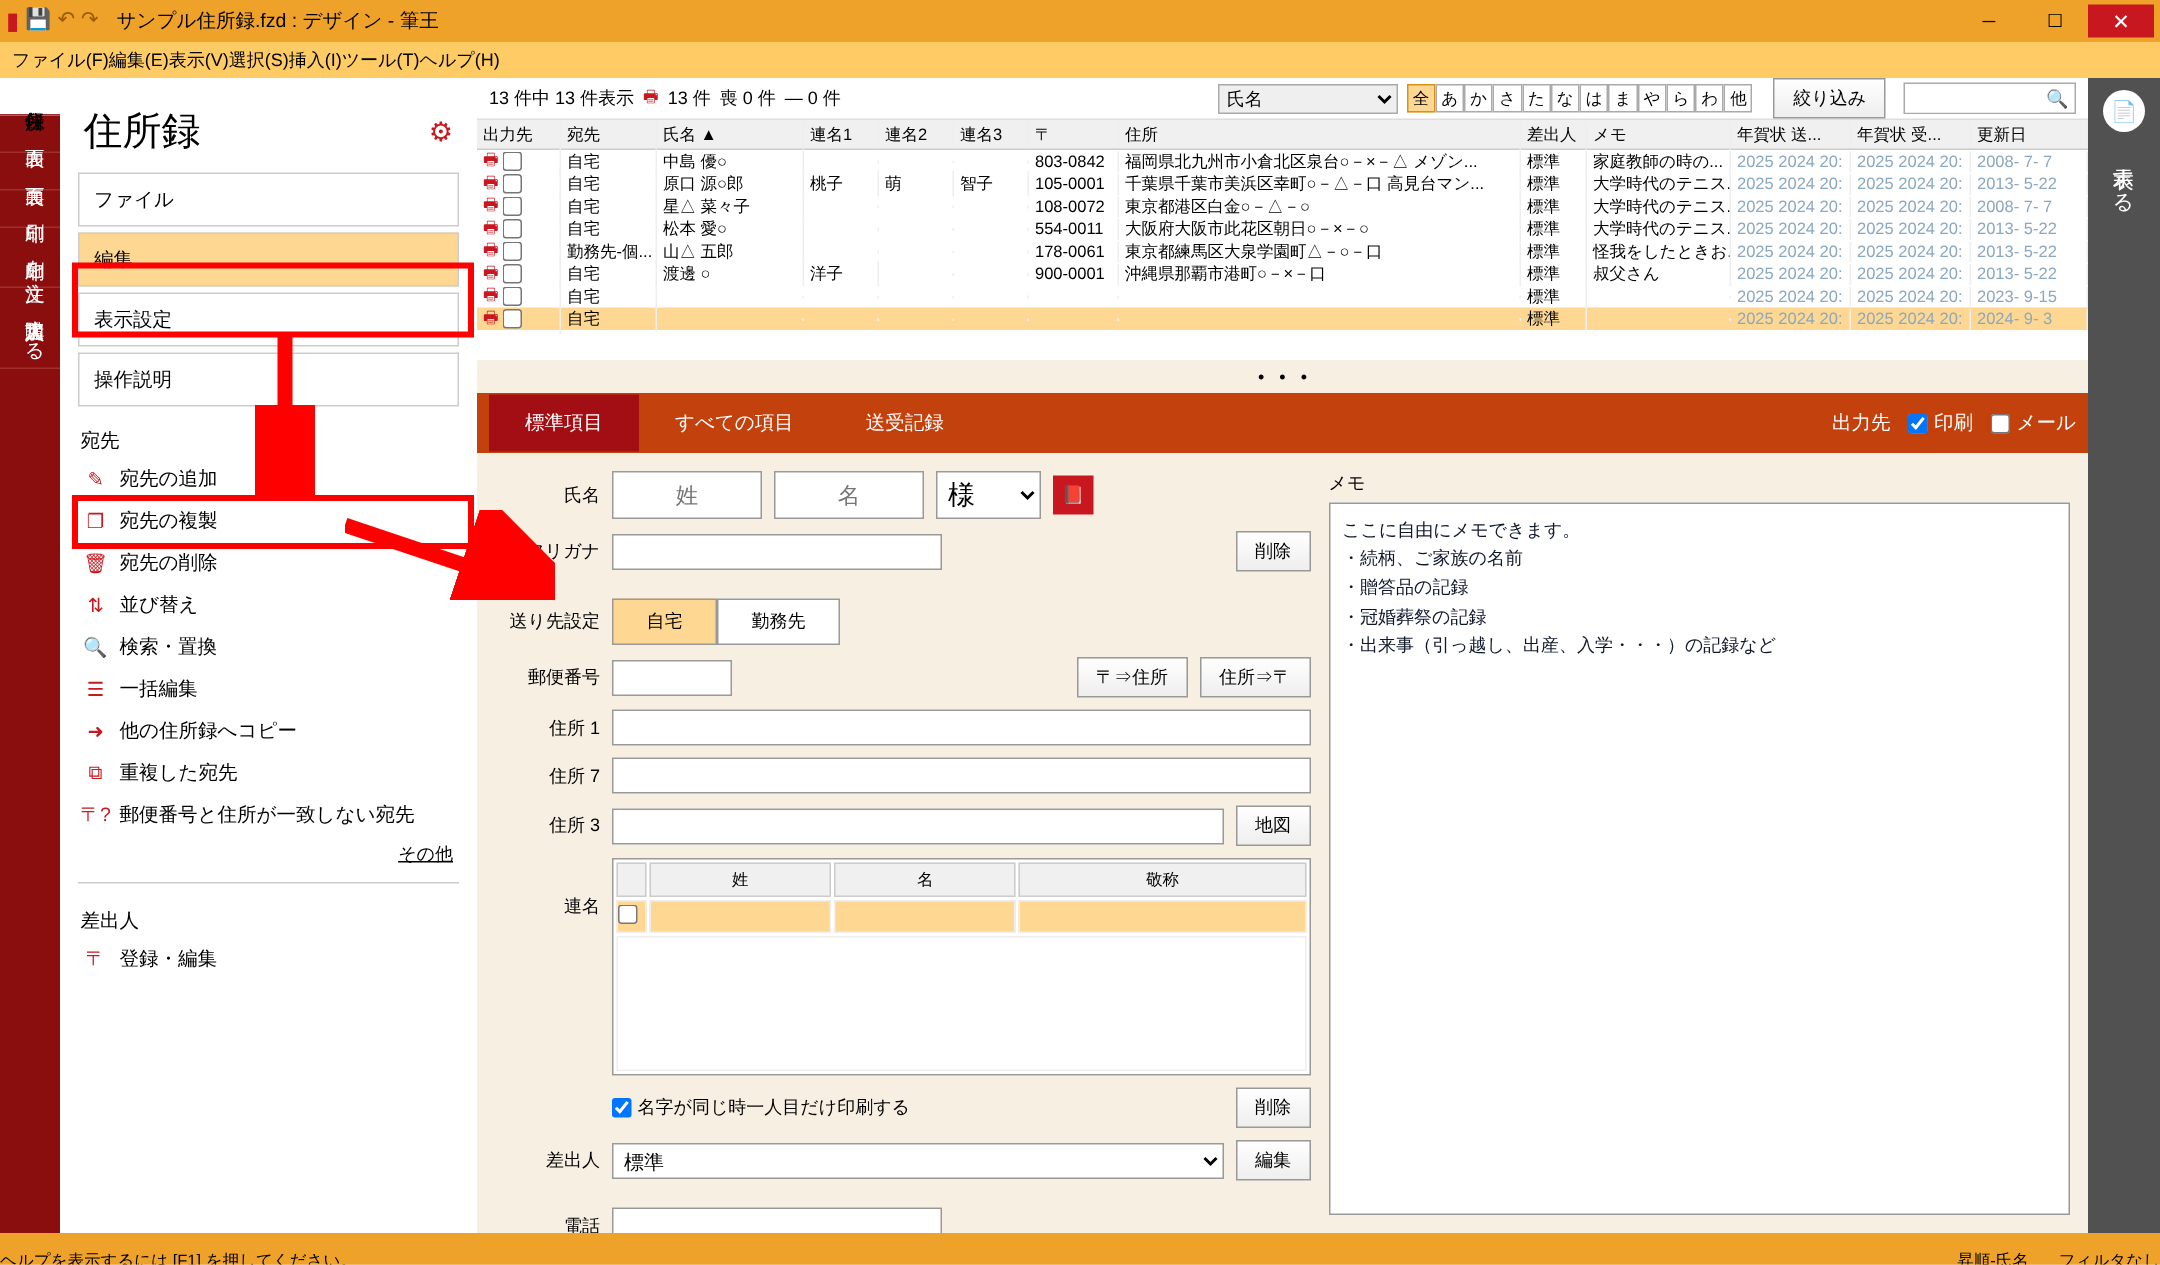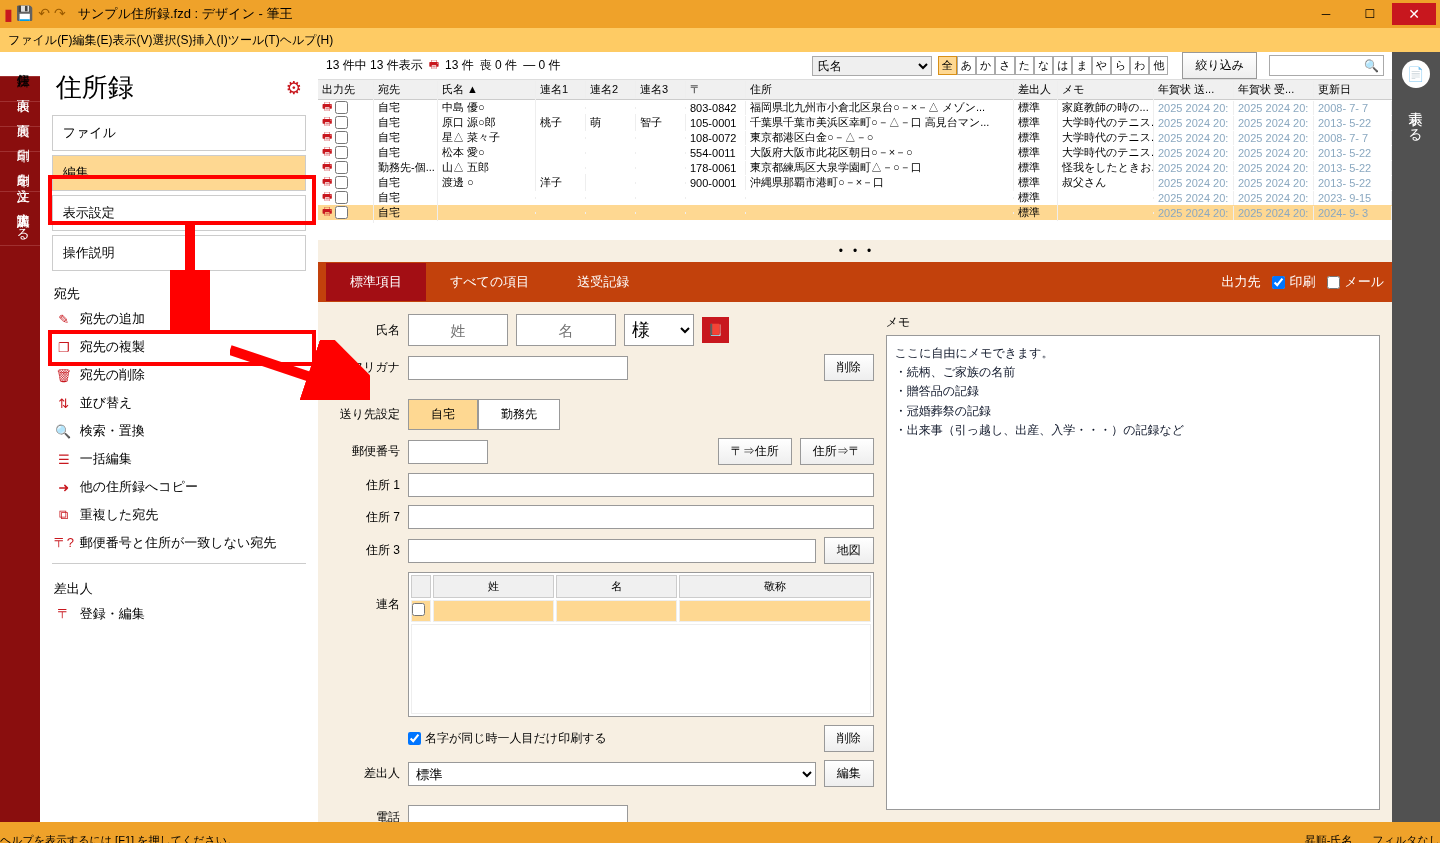--- a/index.html
+++ b/index.html
@@ -188,20 +188,21 @@
       <span>他の住所録へコピー</span>
     </div>
     <div class="sidebar-item">
       <span class="icon">⧉</span>
       <span>重複した宛先</span>
     </div>
     <div class="sidebar-item">
       <span class="icon">〒?</span>
       <span>郵便番号と住所が一致しない宛先</span>
     </div>
+    <div class="sonota">その他</div>
     <hr>
     <div class="sidebar-section-label">差出人</div>
     <div class="sidebar-item">
       <span class="icon">〒</span>
       <span>登録・編集</span>
     </div>
   </div>
 
   <div class="content">
 

